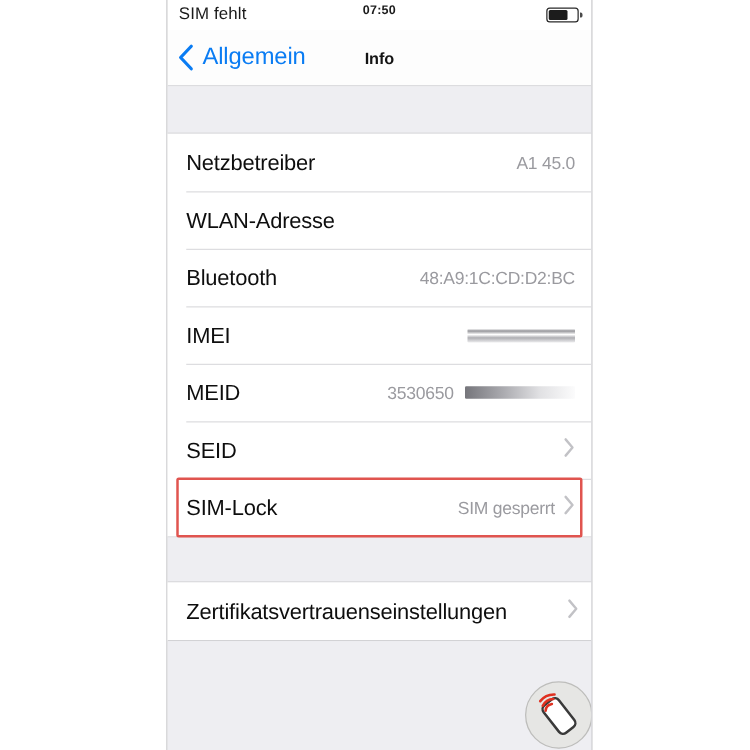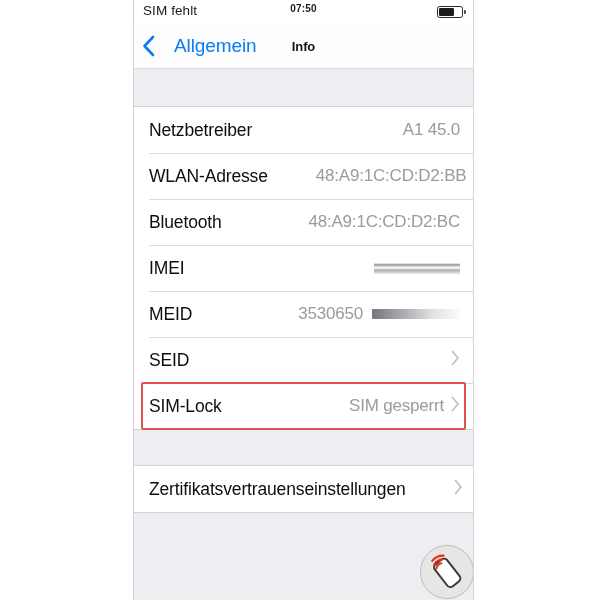--- a/index.html
+++ b/index.html
@@ -96,21 +96,21 @@
     background: #fdfdfd;
     border-bottom: 1px solid #dcdcdf;
   }
   .nav-back {
     position: absolute;
     left: 8px;
     top: 0;
     height: 44px;
     display: flex;
     align-items: center;
-    gap: 19px;
+    gap: 7px;
     cursor: pointer;
   }
   .nav-back svg { display: block; }
   .nav-back-label {
     font-size: 19px;
     color: #0a7cf3;
     letter-spacing: -0.1px;
   }
   .nav-title {
     position: absolute;
@@ -164,21 +164,21 @@
     white-space: nowrap;
   }
   .row-right {
     margin-left: auto;
     display: flex;
     align-items: center;
     gap: 7px;
     min-width: 0;
   }
   .row-value {
-    font-size: 17px;
+    font-size: 14px;
     color: #9a9a9f;
     letter-spacing: -0.2px;
     white-space: nowrap;
   }
   .chev {
     flex: none;
     display: block;
   }
   
   .redact {
@@ -268,23 +268,20 @@
 
         <div class="row">
           <span class="row-label">Netzbetreiber</span>
           <span class="row-right">
             <span class="row-value">A1 45.0</span>
           </span>
         </div>
 
         <div class="row">
           <span class="row-label">WLAN-Adresse</span>
-          <span class="row-right">
-            <span class="row-value">48:A9:1C:CD:D2:BB</span>
-          </span>
         </div>
 
         <div class="row">
           <span class="row-label">Bluetooth</span>
           <span class="row-right">
             <span class="row-value">48:A9:1C:CD:D2:BC</span>
           </span>
         </div>
 
         <div class="row">

